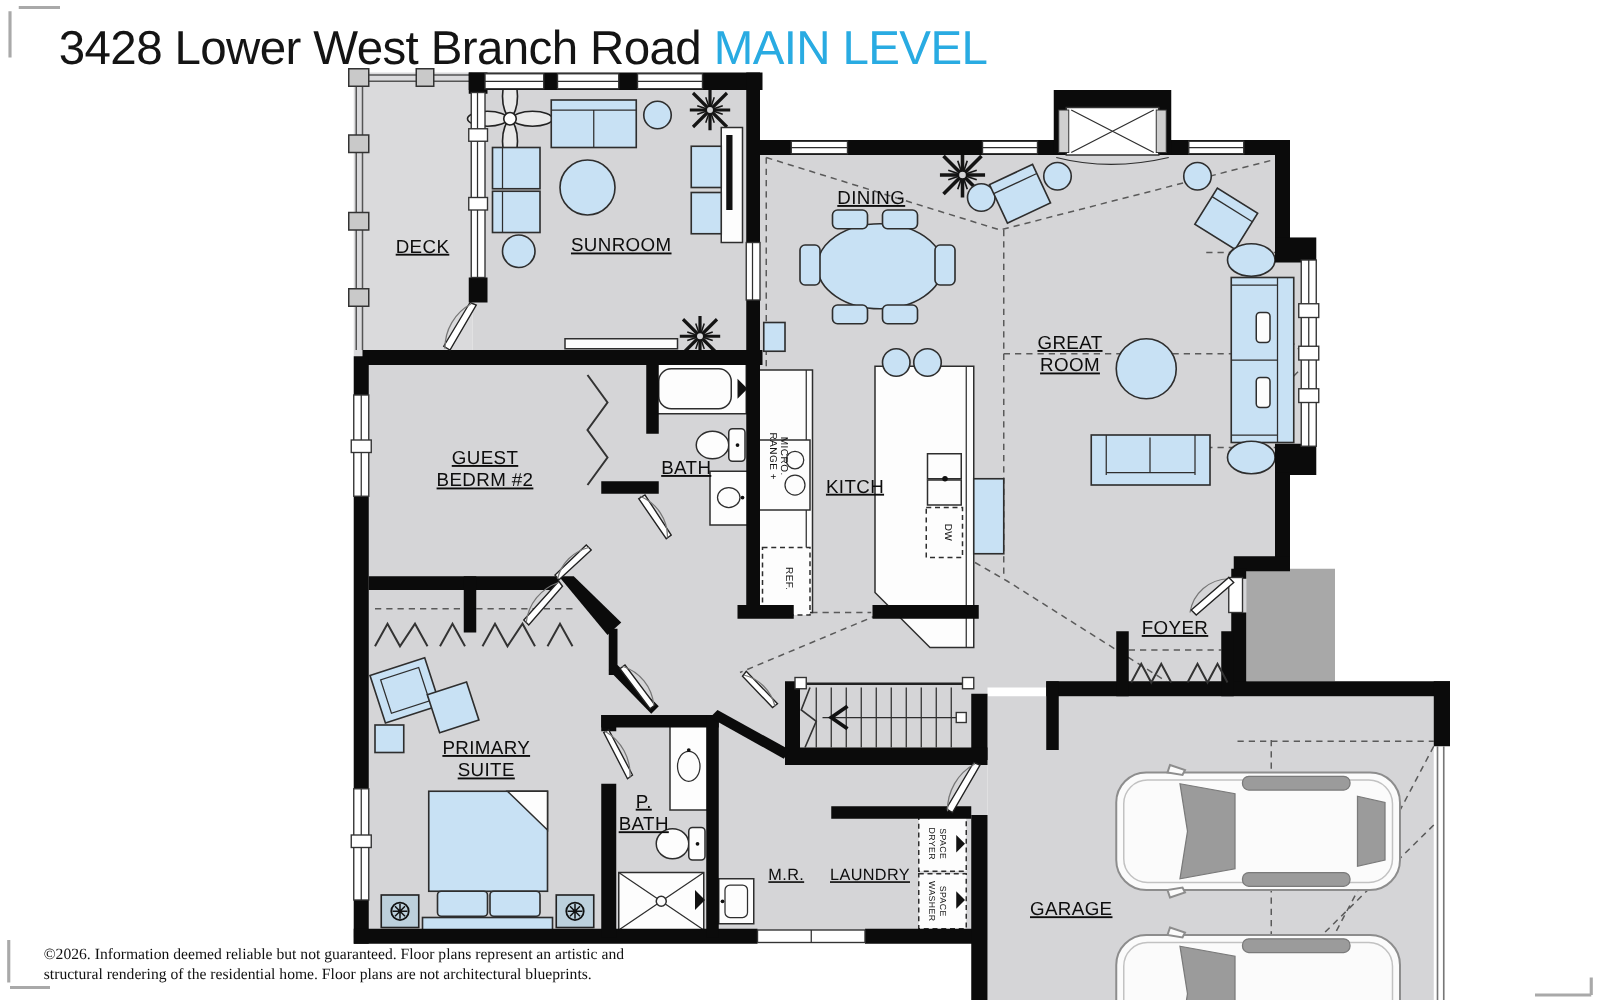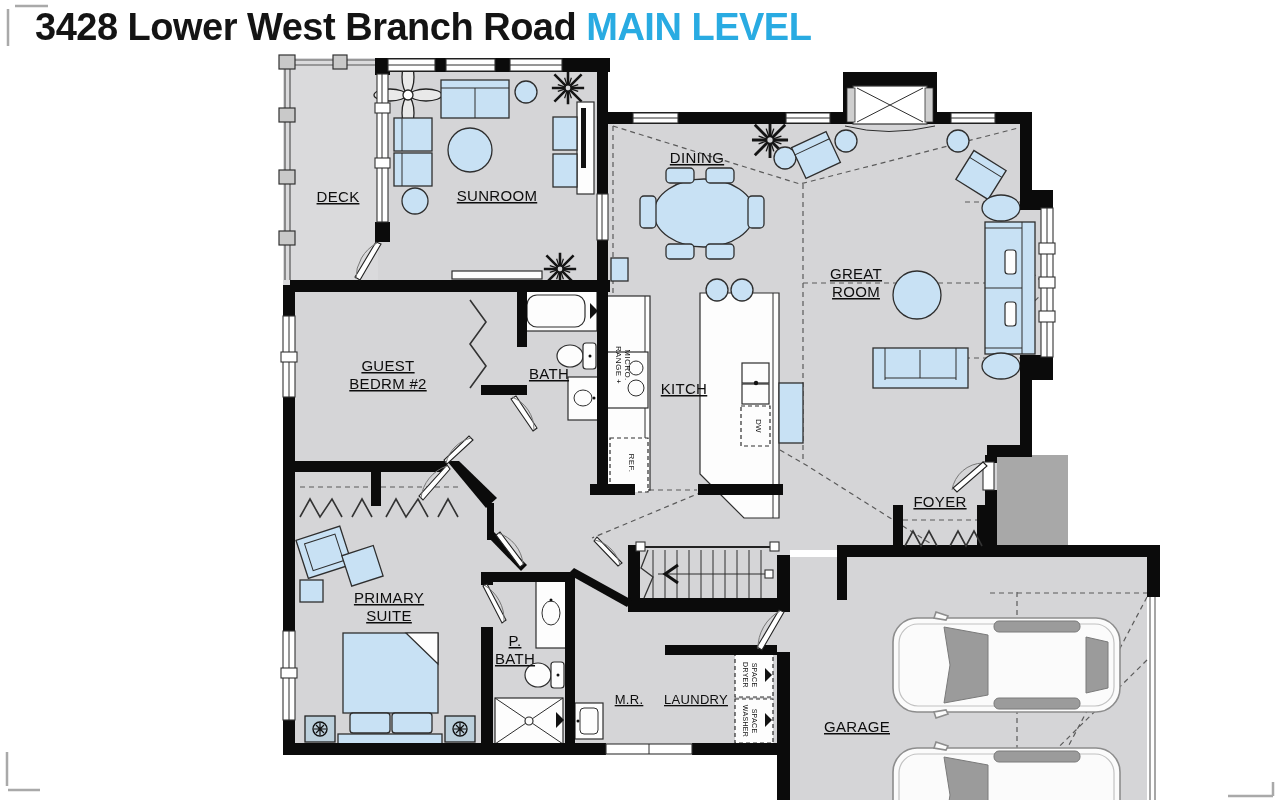--- a/index.html
+++ b/index.html
@@ -1,18 +1,18 @@
 <!DOCTYPE html>
 <html><head>
 <meta charset="utf-8">
 <style>
   html,body{margin:0;padding:0;background:#fff;}
   #stage{position:relative;width:1280px;height:800px;background:#fff;overflow:hidden;
          font-family:"Liberation Sans",sans-serif;}
-  #title{position:absolute;left:35px;top:6px;margin:0;font-size:38px;font-weight:700;
+  #title{position:absolute;left:35px;top:6px;margin:12px;font-size:38px;font-weight:400;
          letter-spacing:-.5px;color:#141414;white-space:nowrap;}
   #title .lvl{color:#29abe2;}
   #footer{position:absolute;left:35px;top:755px;font-family:"Liberation Serif",serif;
           font-size:12.5px;line-height:1.3;color:#111;}
   svg{position:absolute;left:0;top:0;}
   .floor{fill:#d5d5d7;stroke:none;}
   .deckfloor{fill:#dadadc;}
   .wall{fill:#0b0b0b;stroke:none;}
   .win{fill:#ffffff;stroke:#333;stroke-width:1.1;}
   .dash{stroke:#5a5a5a;stroke-width:1.2;fill:none;stroke-dasharray:5 4;}
@@ -416,13 +416,17 @@
 
     <g>
       <path class="bracket" d="M8,9 L8,46 M15,6 L48,6"></path>
       <path class="bracket" d="M7,752 L7,786 M8,790 L40,790" stroke-width="2"></path>
       <path class="bracket" d="M1228,796 L1273,796 M1273,782 L1273,796" stroke="#b5b5b5" stroke-width="3"></path>
     </g>
   </svg>
 
   <h1 id="title"><span>3428 Lower West Branch Road</span> <span class="lvl">MAIN LEVEL</span></h1>
 
+  <div id="footer">
+    <div>©2026. Information deemed reliable but not guaranteed. Floor plans represent an artistic and</div>
+    <div>structural rendering of the residential home. Floor plans are not architectural blueprints.</div>
+  </div>
 </div>
 
 </body></html>

